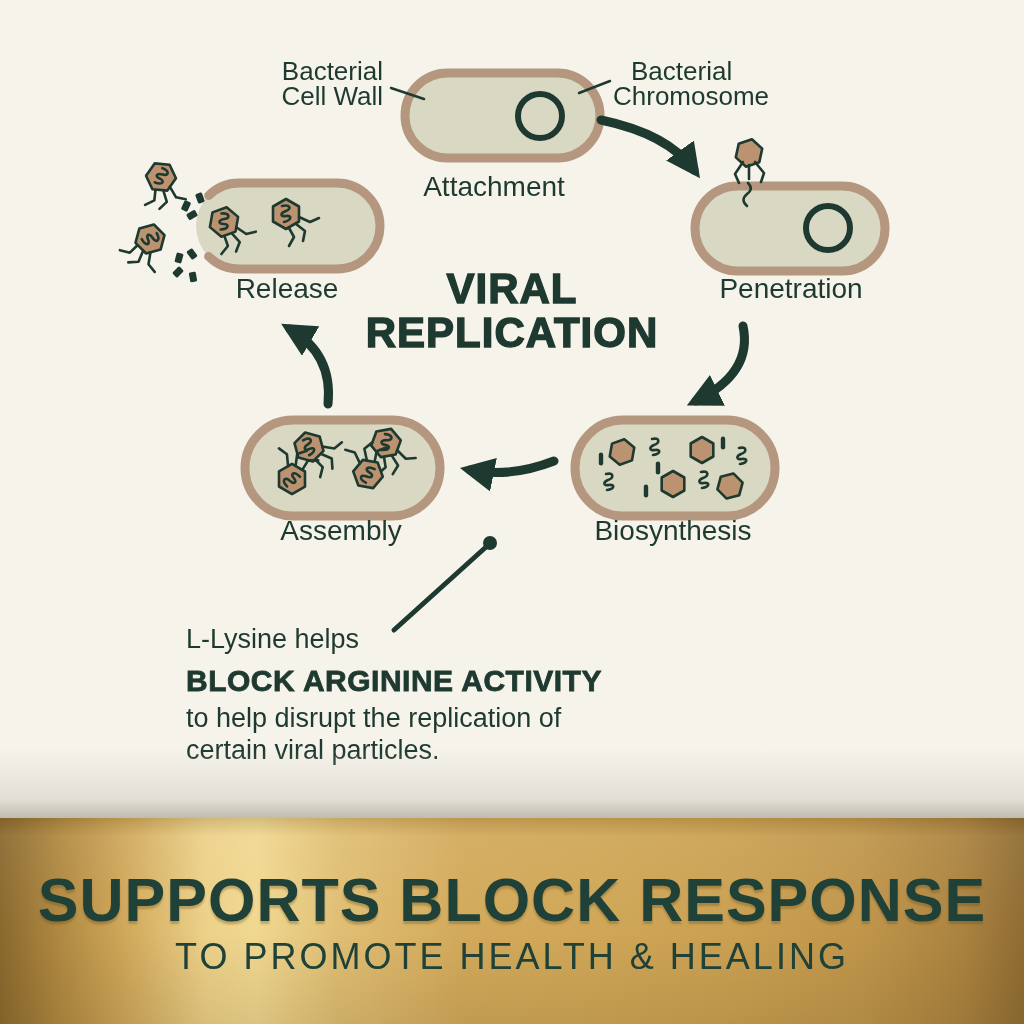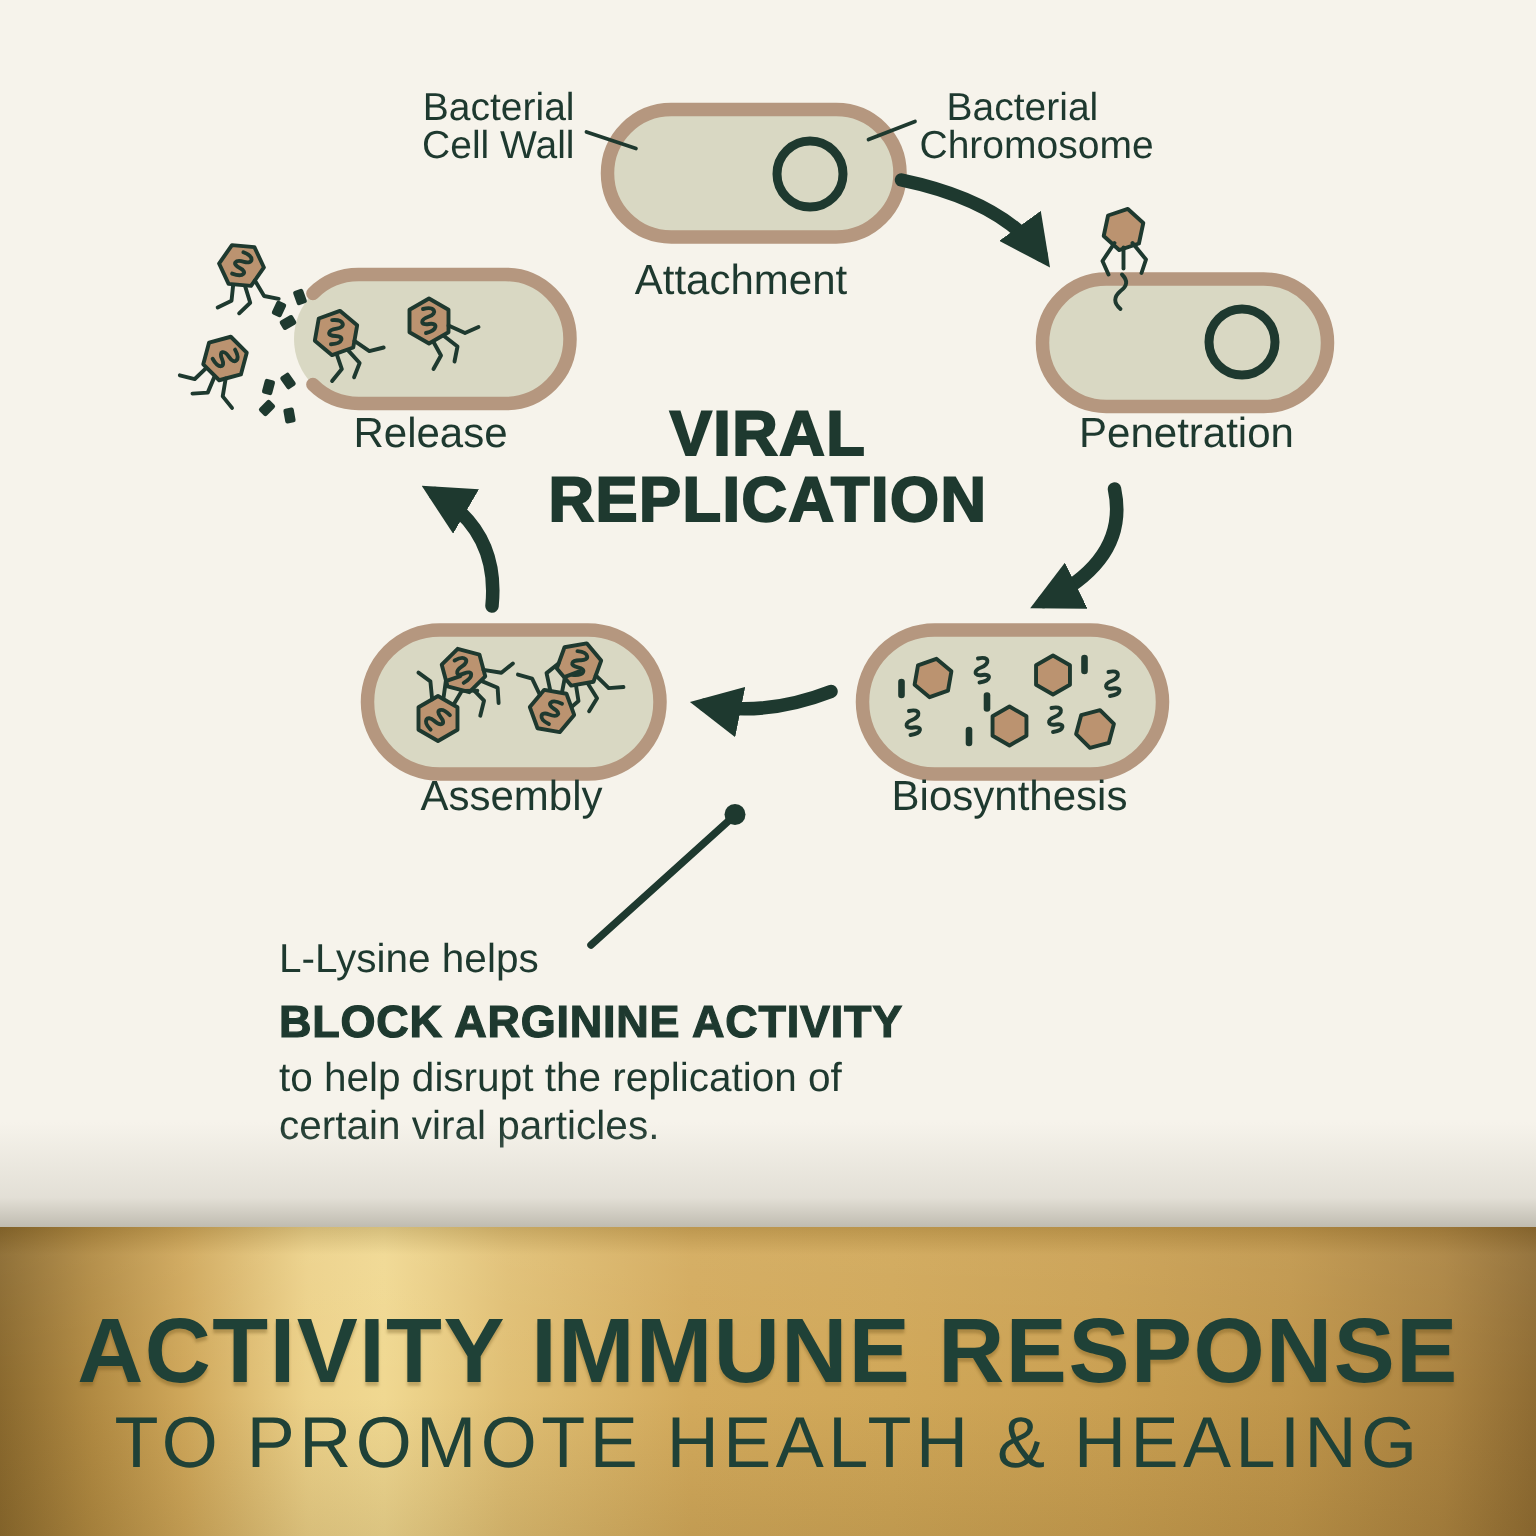--- a/index.html
+++ b/index.html
@@ -54,21 +54,21 @@
   .banner::before{
     content:"";position:absolute;left:0;top:0;right:0;bottom:0;pointer-events:none;
     background:linear-gradient(180deg, rgba(70,50,10,0.16) 0%, rgba(255,255,255,0.06) 9%, rgba(255,255,255,0) 55%, rgba(70,50,10,0.12) 100%);
   }
   .headline{
     margin:0;padding-top:52px;font-size:61px;font-weight:bold;letter-spacing:1px;
     position:relative;line-height:1.0;
     text-shadow:0 3px 2px rgba(96,70,20,0.32);
   }
   .subheadline{
-    margin-top:8px;font-size:48px;font-weight:normal;letter-spacing:3px;
+    margin-top:8px;font-size:36px;font-weight:normal;letter-spacing:3px;
     position:relative;line-height:1.0;text-align:center;
   }
 </style>
 </head>
 <body>
 
 <svg class="diagram-svg" width="1024" height="818" viewBox="0 0 1024 818" xmlns="http://www.w3.org/2000/svg">
   <defs>
     <marker id="ah" viewBox="0 0 10 10" refX="7" refY="5" markerWidth="3.8" markerHeight="3.8" orient="auto">
       <path d="M0,0 L10,5 L0,10 Z" fill="#1e392f"></path>
@@ -179,15 +179,15 @@
 
   <text class="ann" x="186" y="648">L-Lysine helps</text>
   <text class="ann-b" x="186" y="691">BLOCK ARGININE ACTIVITY</text>
   <text class="ann" x="186" y="727">to help disrupt the replication of</text>
   <text class="ann" x="186" y="759">certain viral particles.</text>
 </svg>
 
 <div class="fade"></div>
 
 <div class="banner">
-  <div class="headline">ACTIVITY IMMUNE RESPONSE</div>
+  <div class="headline">SUPPORTS BLOCK RESPONSE</div>
   <div class="subheadline">TO PROMOTE HEALTH &amp; HEALING</div>
 </div>
 
 </body></html>

